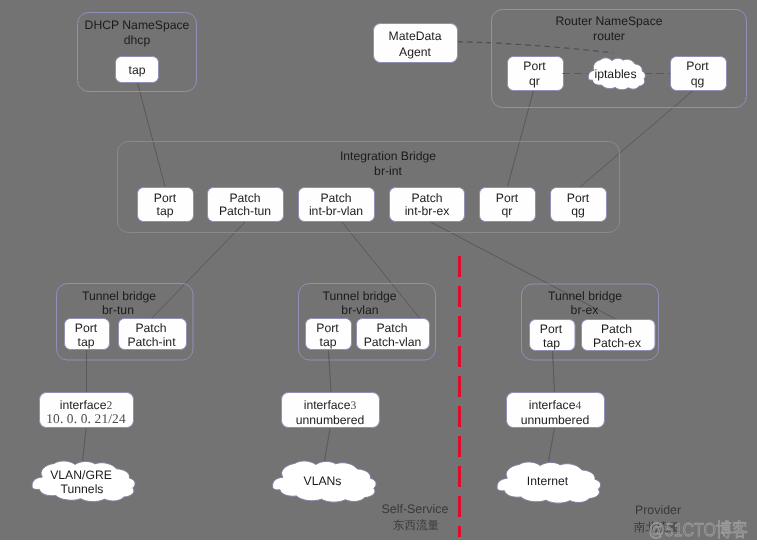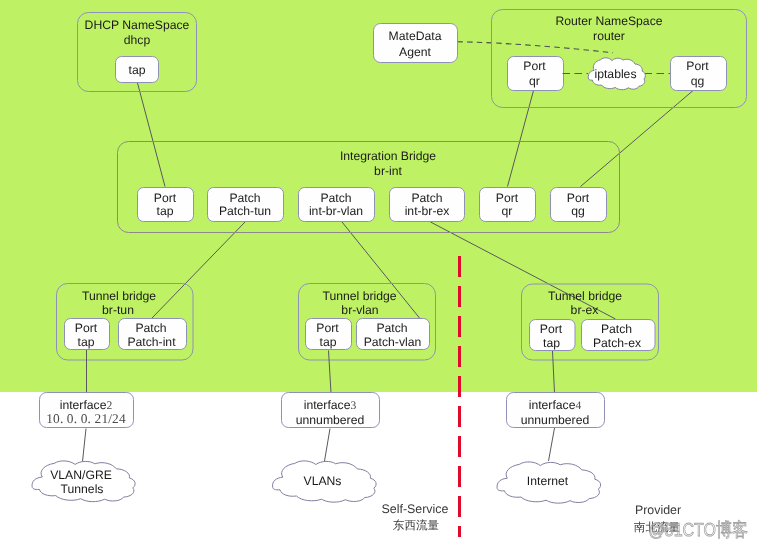--- a/index.html
+++ b/index.html
@@ -1,20 +1,20 @@
 <!DOCTYPE html>
 <html><head>
 <meta charset="utf-8">
 <title>Neutron OVS Topology</title>
 <style>
   html,body{margin:0;padding:0;background:#ffffff;}
   body{width:757px;height:547px;overflow:hidden;
        font-family:"Liberation Sans",sans-serif;-webkit-font-smoothing:antialiased;
        text-rendering:geometricPrecision;}
-  #canvas{position:relative;width:757px;height:392px;background:#bef264;}
+  #canvas{position:relative;width:757px;height:540px;background:#737373;}
   #diagram{position:absolute;left:0;top:0;will-change:transform;}
   .box{fill:#fefeff;stroke:#8f90b8;stroke-width:1;}
   .grp{fill:none;stroke:#8f90b8;stroke-width:1;}
   .grpd{fill:none;stroke:#8a8a8a;stroke-width:1;}
   .cloud{fill:#ffffff;stroke:#7e7f9e;stroke-width:1;}
   .lnk{fill:none;stroke:#58585e;stroke-width:1;}
   .lnkd{fill:none;stroke:#4a4a52;stroke-width:1.1;stroke-dasharray:5.5 4.2;}
   .sep{fill:none;stroke:#e00b2b;stroke-width:3;stroke-dasharray:21 9;}
   .t{font-family:"Liberation Sans",sans-serif;fill:#1a1a1a;font-size:12.2px;text-anchor:middle;}
   .ser{font-family:"Liberation Serif",serif;font-size:11.6px;fill:#4a4a4a;}

